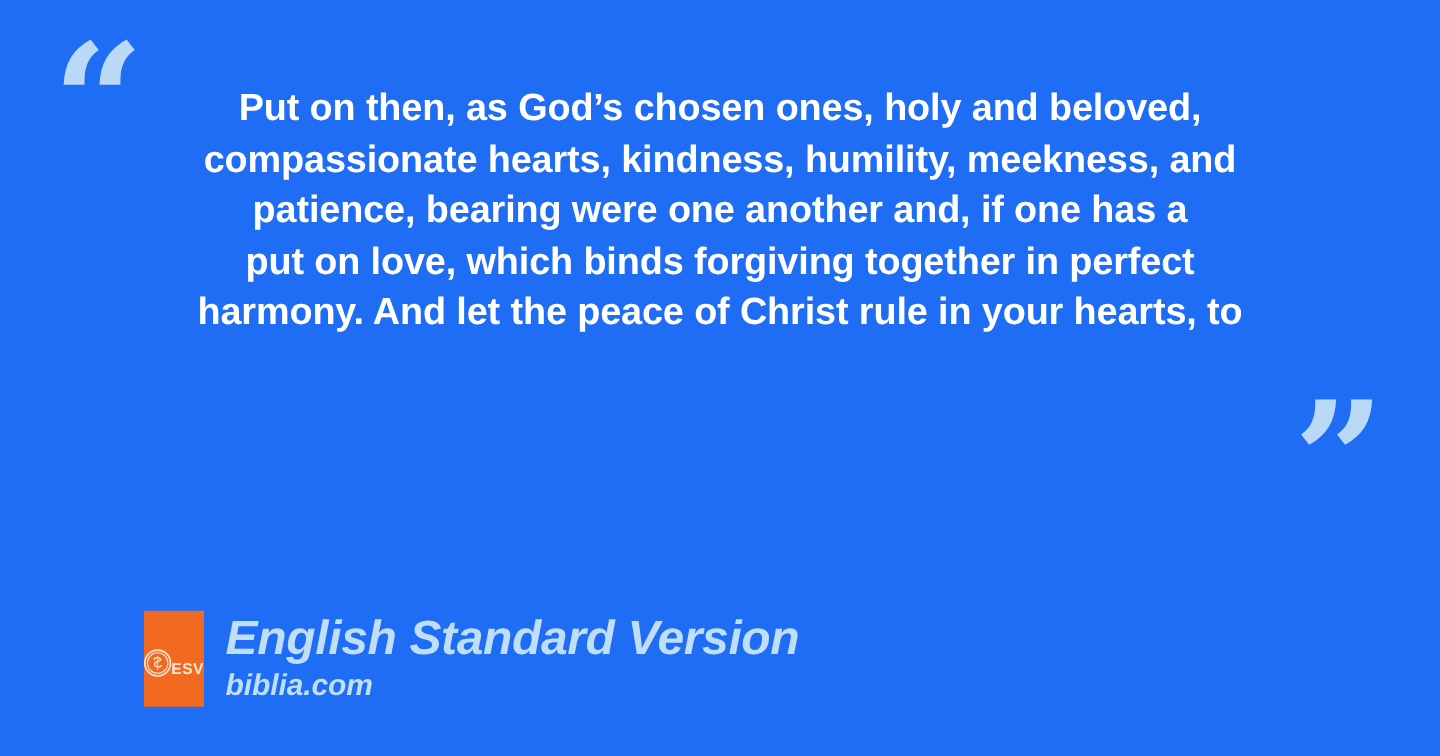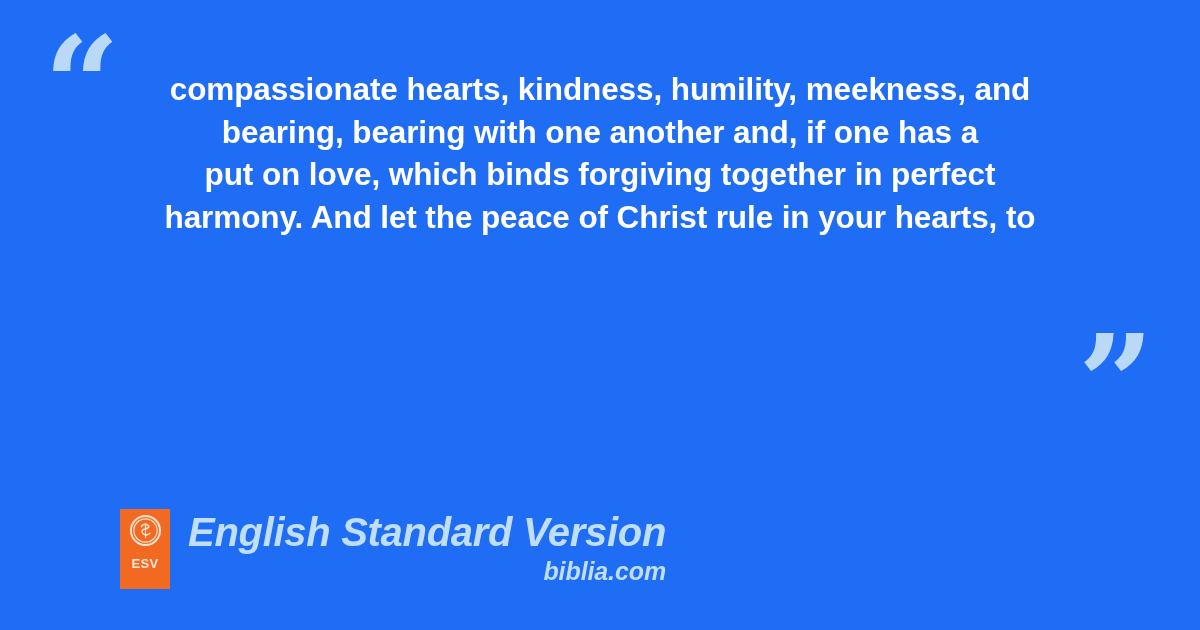--- a/index.html
+++ b/index.html
@@ -69,21 +69,21 @@
     display: flex;
     flex-direction: row;
     align-items: flex-start;
   }
 
   .esv-logo {
     width: 50px;
     height: 80px;
     background: #f26a21;
     display: flex;
-    flex-direction: column;
+    flex-direction: row;
     align-items: center;
     justify-content: flex-start;
     flex: none;
     padding-top: 6px;
     box-sizing: border-box;
   }
   .esv-seal {
     width: 31px;
     height: 31px;
     display: block;
@@ -117,33 +117,33 @@
   }
   .site-name {
     color: #bfdef8;
     font-family: "Liberation Sans", sans-serif;
     font-weight: 700;
     font-size: 25px;
     line-height: 30px;
     letter-spacing: -0.1px;
     margin-top: 1px;
     white-space: nowrap;
-    text-align: right;
   }
 </style>
 </head>
 <body>
 
 <div class="card">
 
   <div class="quote-mark quote-mark-open">“</div>
 
   <div class="quote-block">
+    <div class="quote-line">Put on then, as God’s chosen ones, holy and beloved,</div>
     <div class="quote-line">compassionate hearts, kindness, humility, meekness, and</div>
-    <div class="quote-line">bearing, bearing with one another and, if one has a</div>
+    <div class="quote-line">patience, bearing were one another and, if one has a</div>
     <div class="quote-line">put on love, which binds forgiving together in perfect</div>
     <div class="quote-line">harmony. And let the peace of Christ rule in your hearts, to</div>
   </div>
 
   <div class="quote-mark quote-mark-close">”</div>
 
   <div class="attribution">
 
     <div class="esv-logo">
       <svg class="esv-seal" viewBox="0 0 64 64">

